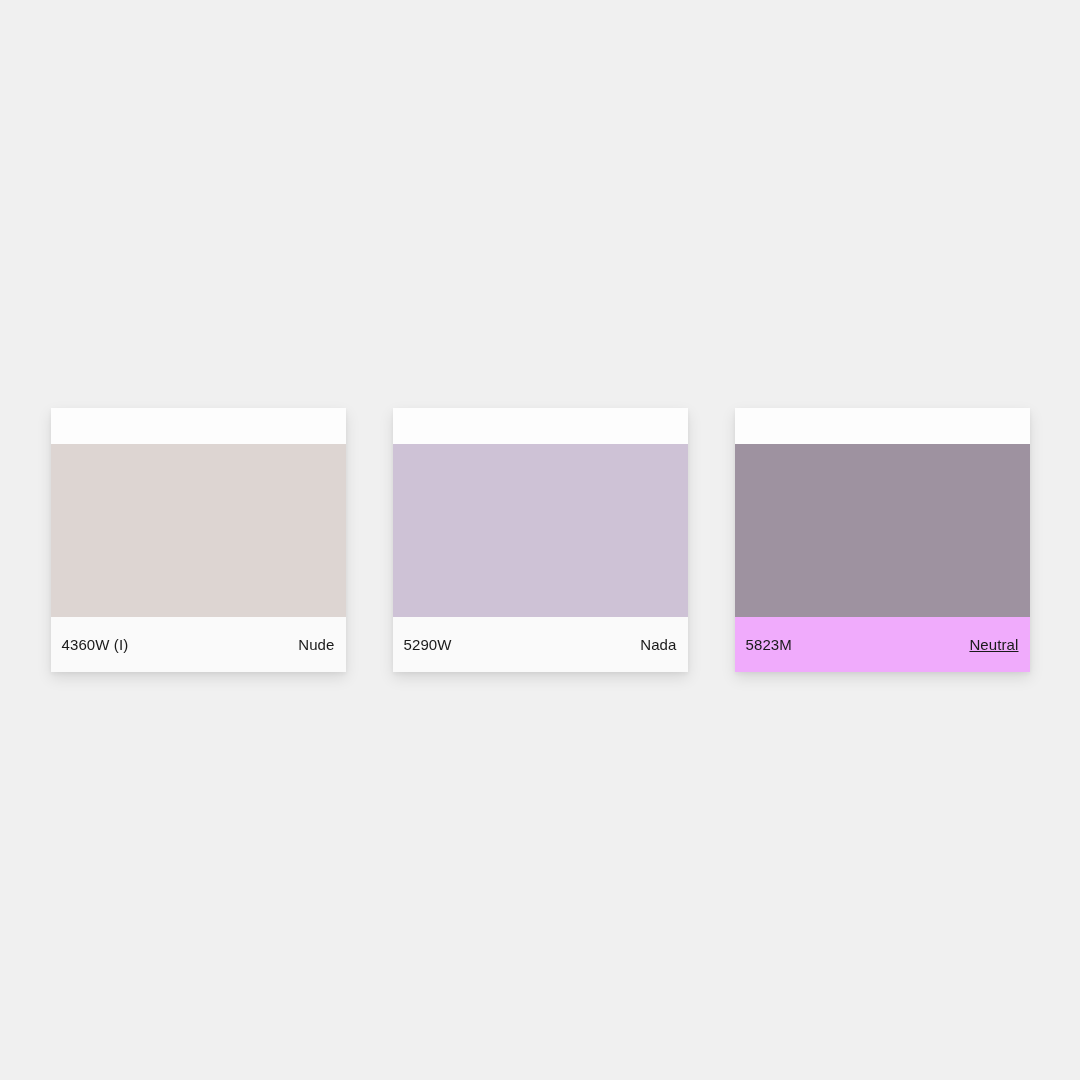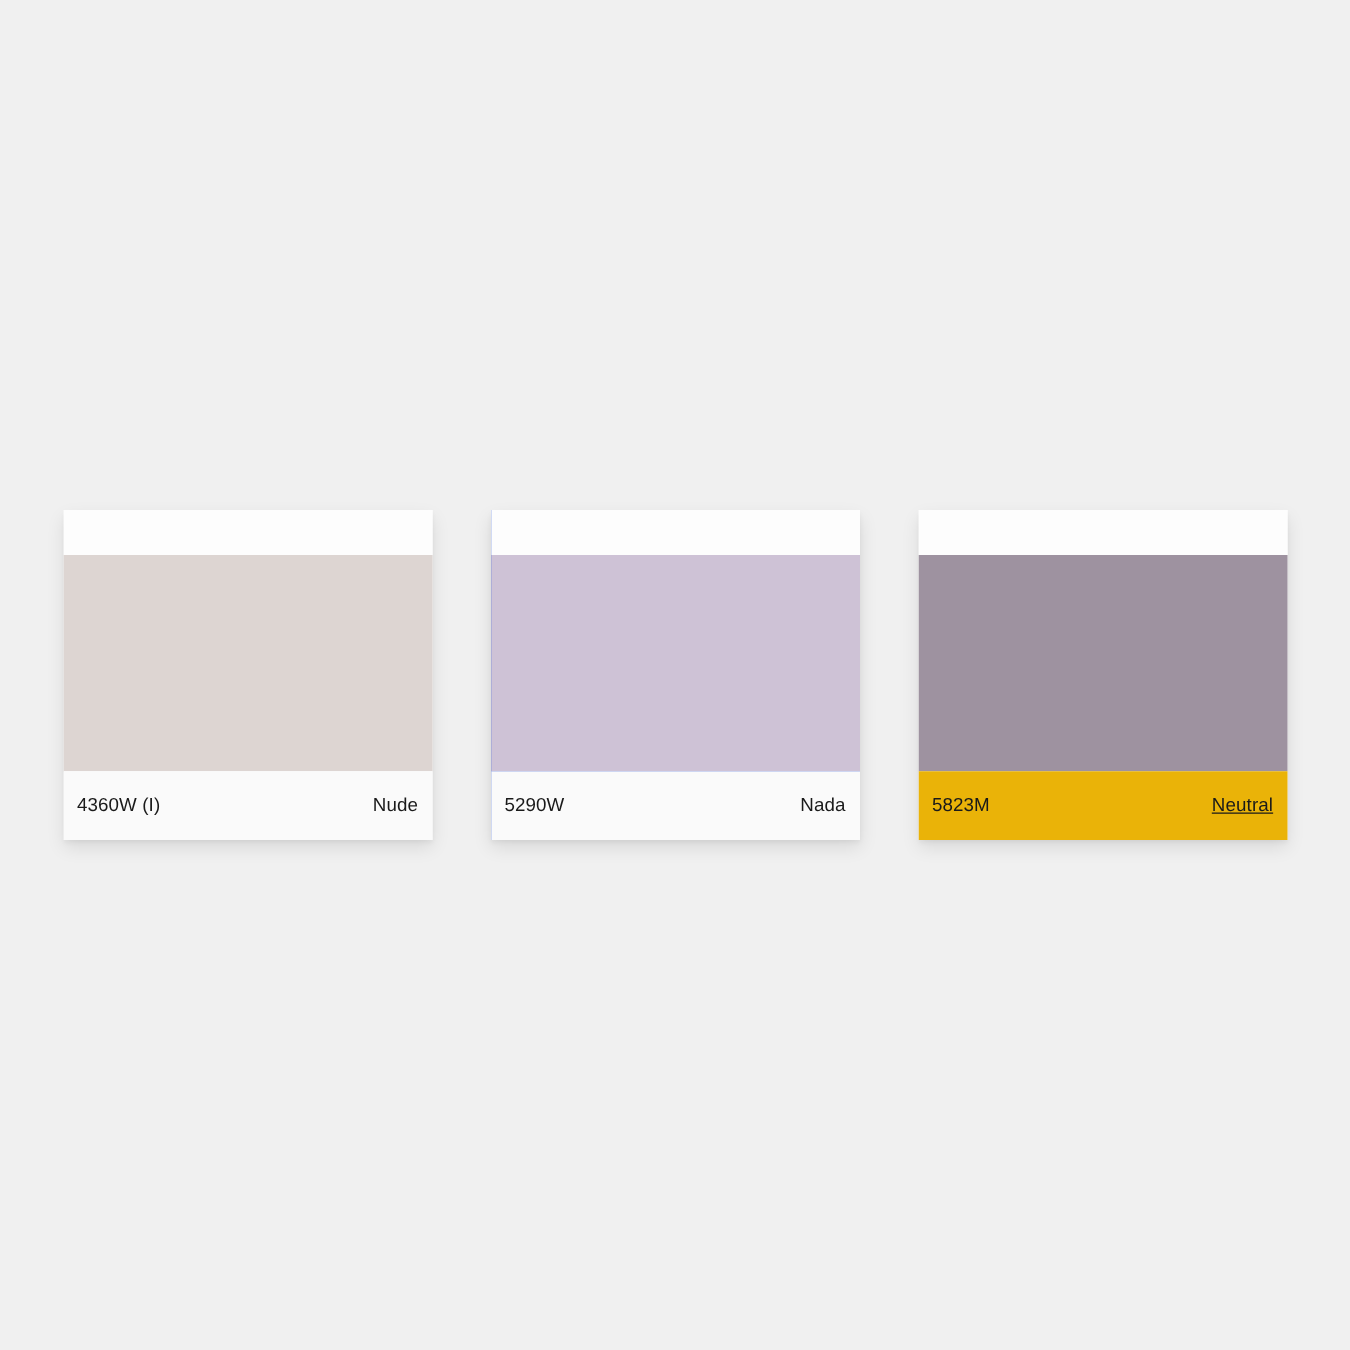--- a/index.html
+++ b/index.html
@@ -87,31 +87,31 @@
 
   <div class="swatch-card" style="background-color: rgb(255, 255, 255);">
     <div class="swatch-top-band" style="background-color: rgb(253, 253, 253);"></div>
     <div class="swatch-color-block" style="background-color: rgb(221, 213, 210);"></div>
     <div class="swatch-label-band" style="background-color: rgb(250, 250, 250);">
       <span class="swatch-code" style="color: rgb(26, 26, 26);">4360W (I)</span>
       <span class="swatch-name" style="color: rgb(26, 26, 26);">Nude</span>
     </div>
   </div>
 
-  <div class="swatch-card" style="background-color: #1d4ed8;">
+  <div class="swatch-card" style="background-color: #f0abfc;">
     <div class="swatch-top-band" style="background-color: rgb(253, 253, 253);"></div>
     <div class="swatch-color-block" style="background-color: rgb(206, 194, 214);"></div>
     <div class="swatch-label-band" style="background-color: rgb(250, 250, 250);">
       <span class="swatch-code" style="color: rgb(26, 26, 26);">5290W</span>
       <span class="swatch-name" style="color: rgb(26, 26, 26);">Nada</span>
     </div>
   </div>
 
   <div class="swatch-card" style="background-color: rgb(255, 255, 255);">
     <div class="swatch-top-band" style="background-color: rgb(253, 253, 253);"></div>
     <div class="swatch-color-block" style="background-color: rgb(158, 146, 160);"></div>
-    <div class="swatch-label-band" style="background-color: #eab308;">
+    <div class="swatch-label-band" style="background-color: #f0abfc;">
       <span class="swatch-code" style="color: rgb(26, 26, 26);">5823M</span>
       <span class="swatch-name" style="color: rgb(26, 26, 26); text-decoration: underline;">Neutral</span>
     </div>
   </div>
 
 </div>
 
 </body></html>

